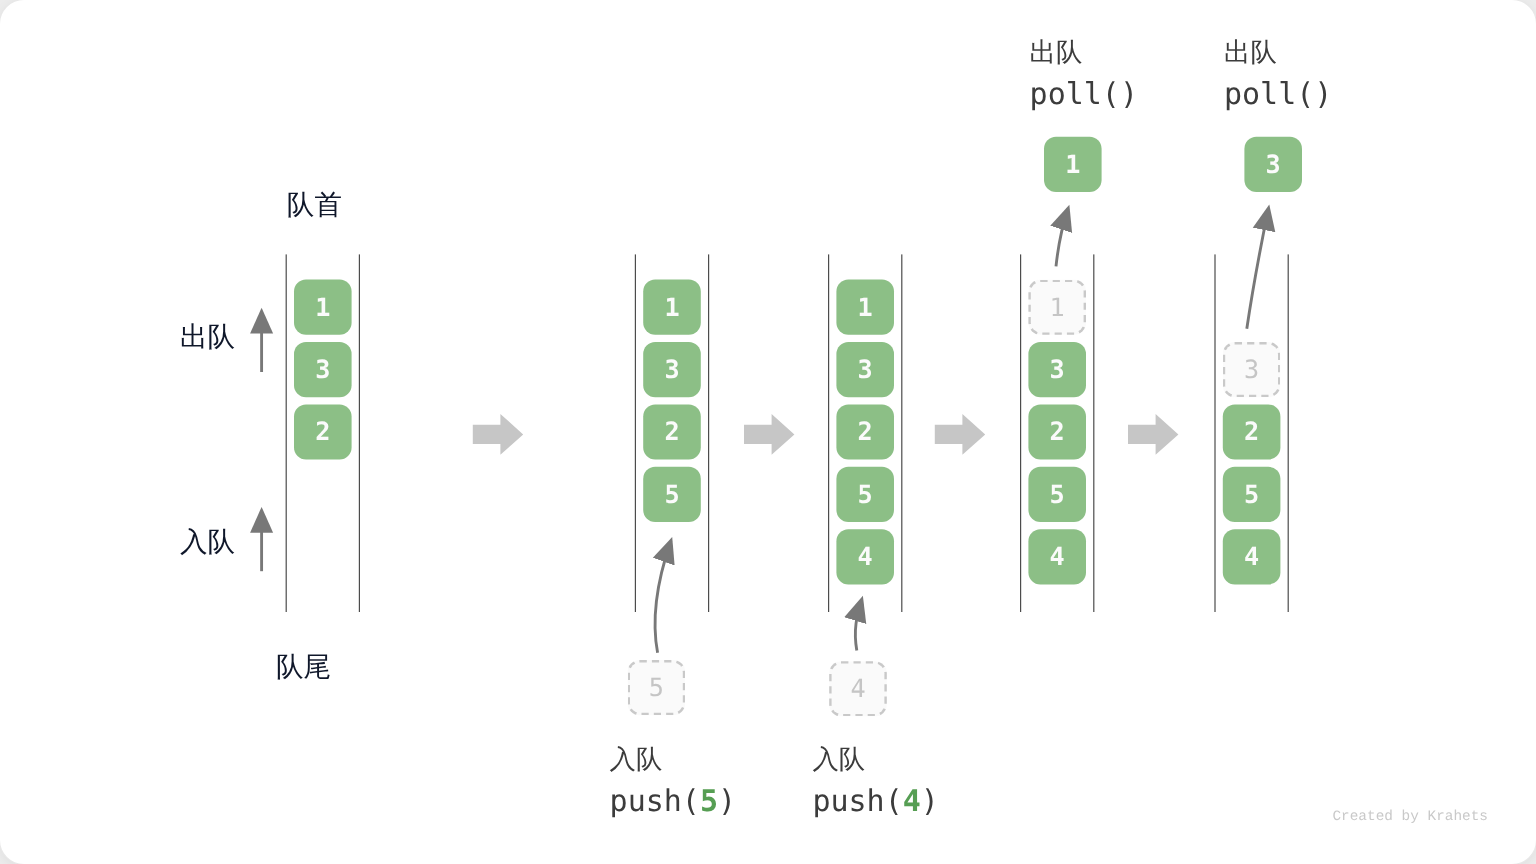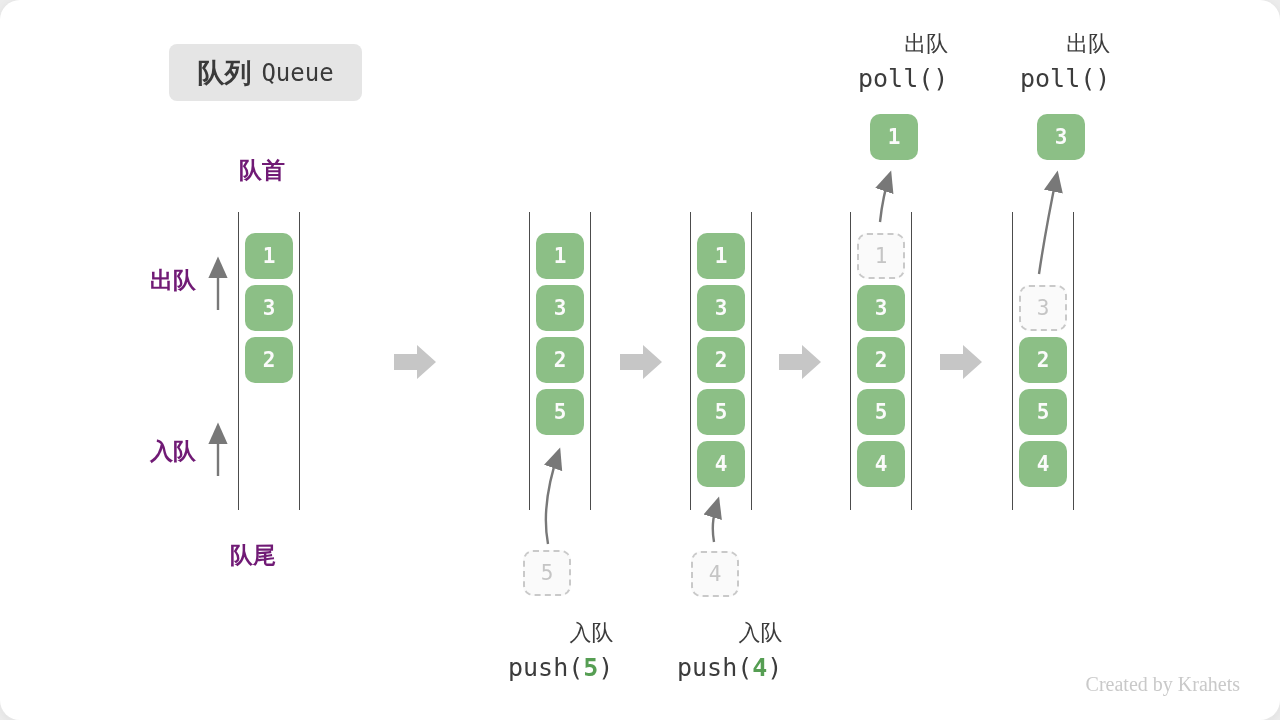--- a/index.html
+++ b/index.html
@@ -3,28 +3,28 @@
 <meta charset="utf-8">
 <style>
   html,body{margin:0;padding:0;background:#ececec;}
   .canvas{
     position:relative;width:1280px;height:720px;background:#ffffff;
     border-radius:20px;box-shadow:0 0 0 1px #e8e8e8, 0 2px 10px rgba(0,0,0,.06);
     overflow:hidden;
     font-family:"Liberation Sans","DejaVu Sans",sans-serif;
     color:#3c3c3c;
   }
-  .abs{position:absolute;text-align:right;}
+  .abs{position:absolute;}
   .title-badge{
     left:169px;top:44px;width:193px;height:57px;background:#e5e5e5;border-radius:8px;
     display:flex;align-items:center;justify-content:center;gap:10px;
   }
   .title-zh{font-size:27px;font-weight:700;color:#3a3a3a;}
   .title-en{font-family:"DejaVu Sans Mono",monospace;font-size:24px;color:#3a3a3a;}
-  .cjk-label{font-size:23px;font-weight:700;color:#701a75;}
+  .cjk-label{font-size:23px;font-weight:400;color:#0f172a;}
   .op-block{line-height:35px;}
   .op-action{font-size:22px;font-weight:400;color:#3c3c3c;}
   .code{font-family:"DejaVu Sans Mono",monospace;font-size:25px;color:#3c3c3c;}
   .code .arg{color:#569e53;font-weight:700;}
   .channel{
     top:212px;width:62px;height:298px;box-sizing:border-box;
     border-left:1.6px solid #4c4c4c;border-right:1.6px solid #4c4c4c;
   }
   .cell{
     width:48px;height:46px;border-radius:10px;background:#8cbf86;
@@ -33,34 +33,30 @@
   }
   .ghost{
     width:48px;height:46px;border-radius:10px;background:#fafafa;
     border:2px dashed #c9c9c9;box-sizing:border-box;
     display:flex;align-items:center;justify-content:center;
     font-family:"DejaVu Sans Mono",monospace;font-size:21px;font-weight:400;color:#c5c5c5;
   }
   .s0{top:233px;} .s1{top:285px;} .s2{top:337px;} .s3{top:389px;} .s4{top:441px;}
   .c1{left:245px;} .c2{left:536px;} .c3{left:697px;} .c4{left:857px;} .c5{left:1019px;}
   .watermark{
-    right:40px;top:673px;font-family:Liberation Serif, serif;
-    font-size:20px;color:#c9c9c9;
+    right:40px;top:673px;font-family:Liberation Mono, monospace;
+    font-size:12px;color:#c9c9c9;
   }
   svg.layer{position:absolute;left:0;top:0;pointer-events:none;}
 </style>
 </head>
 <body>
 
 <div class="canvas">
 
-  <div class="abs title-badge">
-    <span class="title-zh">队列</span>
-    <span class="title-en">Queue</span>
-  </div>
 
   <div class="abs cjk-label" style="left:230px;top:155px;width:64px;text-align:center;">队首</div>
   <div class="abs cjk-label" style="left:230px;top:540px;width:64px;text-align:left;">队尾</div>
   <div class="abs cjk-label" style="left:150px;top:265px;">出队</div>
   <div class="abs cjk-label" style="left:150px;top:436px;">入队</div>
 
   <div class="abs channel" style="left:238px;"></div>
   <div class="abs channel" style="left:529px;"></div>
   <div class="abs channel" style="left:690px;"></div>
   <div class="abs channel" style="left:850px;"></div>

